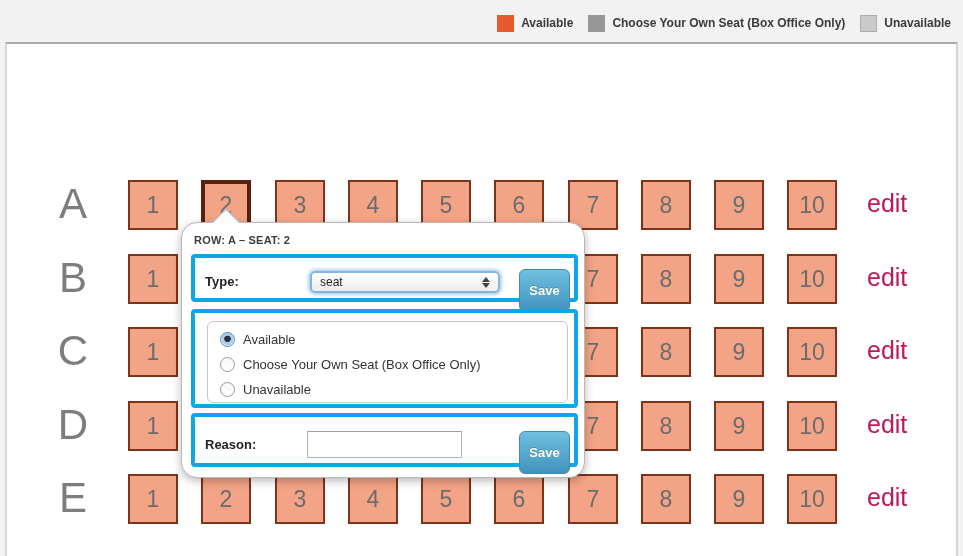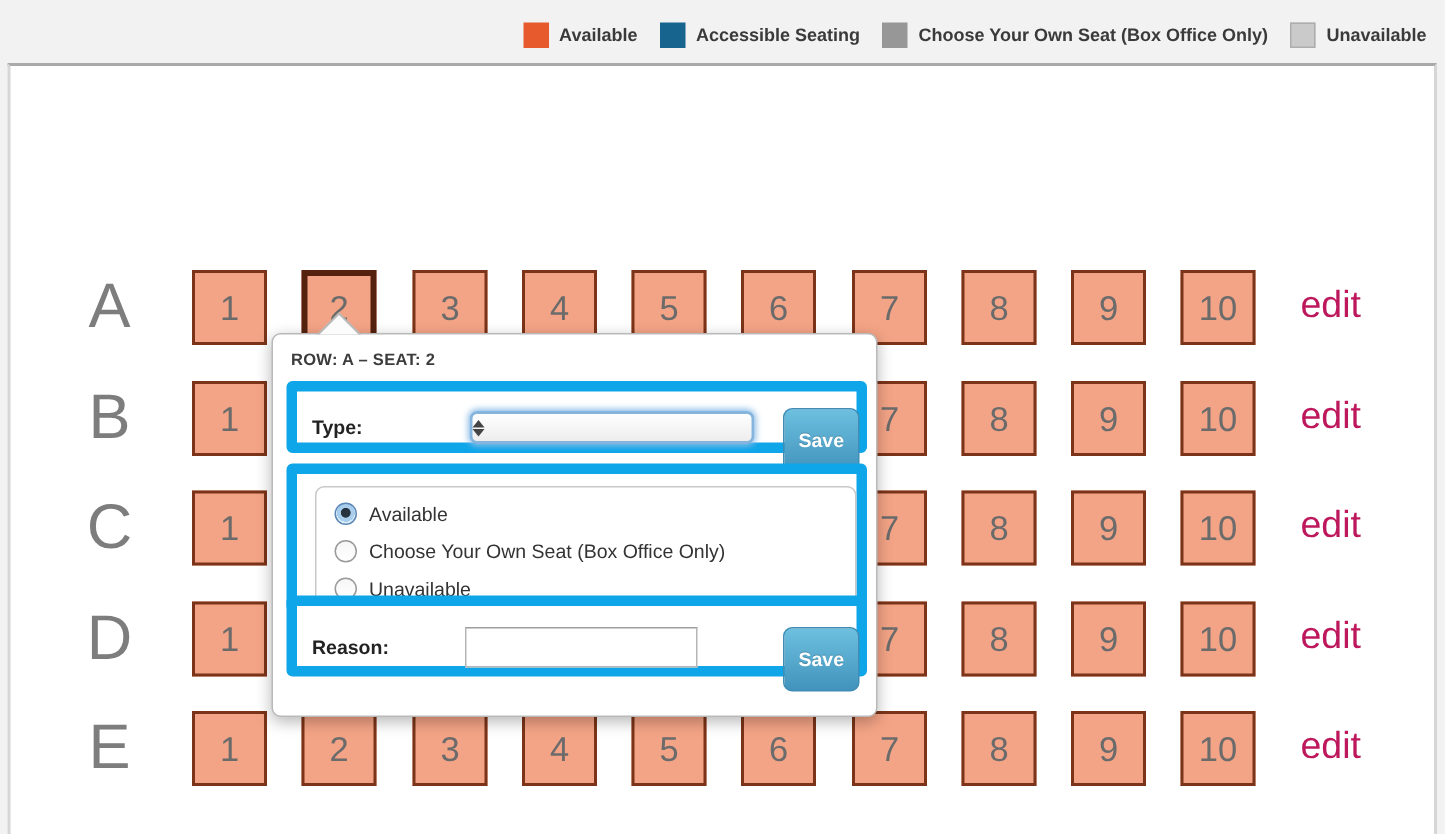--- a/index.html
+++ b/index.html
@@ -36,44 +36,44 @@
     font-size: 23px; color: #6b6b6b; cursor: pointer;
   }
   .seat.selected { border: 4px solid #54220f; }
   .edit-link {
     position: absolute; left: 860px; top: 9px;
     font-size: 25px; color: #be185d; cursor: pointer; text-decoration: none;
   }
   
   .popover {
     position: absolute; left: 181px; top: 222px; width: 404px; height: 256px;
-    background: #fff; border: 1px solid #b9b9b9; border-radius: 6px;
+    background: #fff; border: 1px solid #b9b9b9; border-radius: 16px;
     box-shadow: 0 3px 10px rgba(0,0,0,0.28); z-index: 10;
   }
   .popover::before {
     content: ""; position: absolute; left: 29px; top: -15px;
     border: 15px solid transparent; border-top: 0;
     border-bottom: 15px solid #b9b9b9;
   }
   .popover::after {
     content: ""; position: absolute; left: 31px; top: -13px;
     border: 13px solid transparent; border-top: 0;
     border-bottom: 13px solid #fcfcfc;
   }
   .popover-title {
     position: absolute; left: 12px; top: 11px;
     font-size: 11px; font-weight: bold; color: #3c3c3c; letter-spacing: 0.2px;
   }
   .section {
     position: absolute; left: 9px; width: 387px;
-    border: 7px solid #0ea5e9; border-radius: 4px; background: #fff;
+    border: 4px solid #0ea5e9; border-radius: 4px; background: #fff;
   }
   .section-type   { top: 31px;  height: 48px; }
   .section-status { top: 86px;  height: 99px; }
-  .section-reason { top: 174px; height: 54px; }
+  .section-reason { top: 190px; height: 54px; }
   .field-label {
     position: absolute; left: 10px; font-size: 13px; font-weight: bold; color: #222;
   }
   .section-type .field-label { top: 16px; }
   .section-reason .field-label { top: 20px; }
   .type-select {
     position: absolute; left: 115px; top: 13px; width: 190px; height: 22px;
     border: 2px solid #85b5de; border-radius: 5px;
     box-shadow: 0 0 4px 1px #8dbde6;
     background: linear-gradient(#ffffff, #ededed);
@@ -118,24 +118,20 @@
 </style>
 </head>
 <body>
 
 <div class="legend">
     <div class="legend-item">
       <span class="legend-swatch" style="background: rgb(231, 90, 45);"></span>
       <span class="legend-label">Available</span>
     </div>
     <div class="legend-item">
-      <span class="legend-swatch" style="background: rgb(23, 100, 143);"></span>
-      <span class="legend-label">Accessible Seating</span>
-    </div>
-    <div class="legend-item">
       <span class="legend-swatch" style="background: rgb(151, 151, 151);"></span>
       <span class="legend-label">Choose Your Own Seat (Box Office Only)</span>
     </div>
     <div class="legend-item">
       <span class="legend-swatch" style="background: rgb(202, 202, 202);"></span>
       <span class="legend-label">Unavailable</span>
     </div>
   </div>
 
 <div class="stage">
@@ -212,20 +208,21 @@
       </div>
     </div>
 </div>
 
 <div class="popover">
   <div class="popover-title">ROW: A – SEAT: 2</div>
 
   <div class="section section-type">
     <span class="field-label">Type:</span>
     <div class="type-select">
+      <span class="value">seat</span>
       <span class="stepper">
         <i class="up"></i>
           <i class="down"></i>
       </span>
     </div>
     <button class="save-btn">Save</button>
   </div>
 
   <div class="section section-status">
     <div class="radio-box" id="radio-root">

